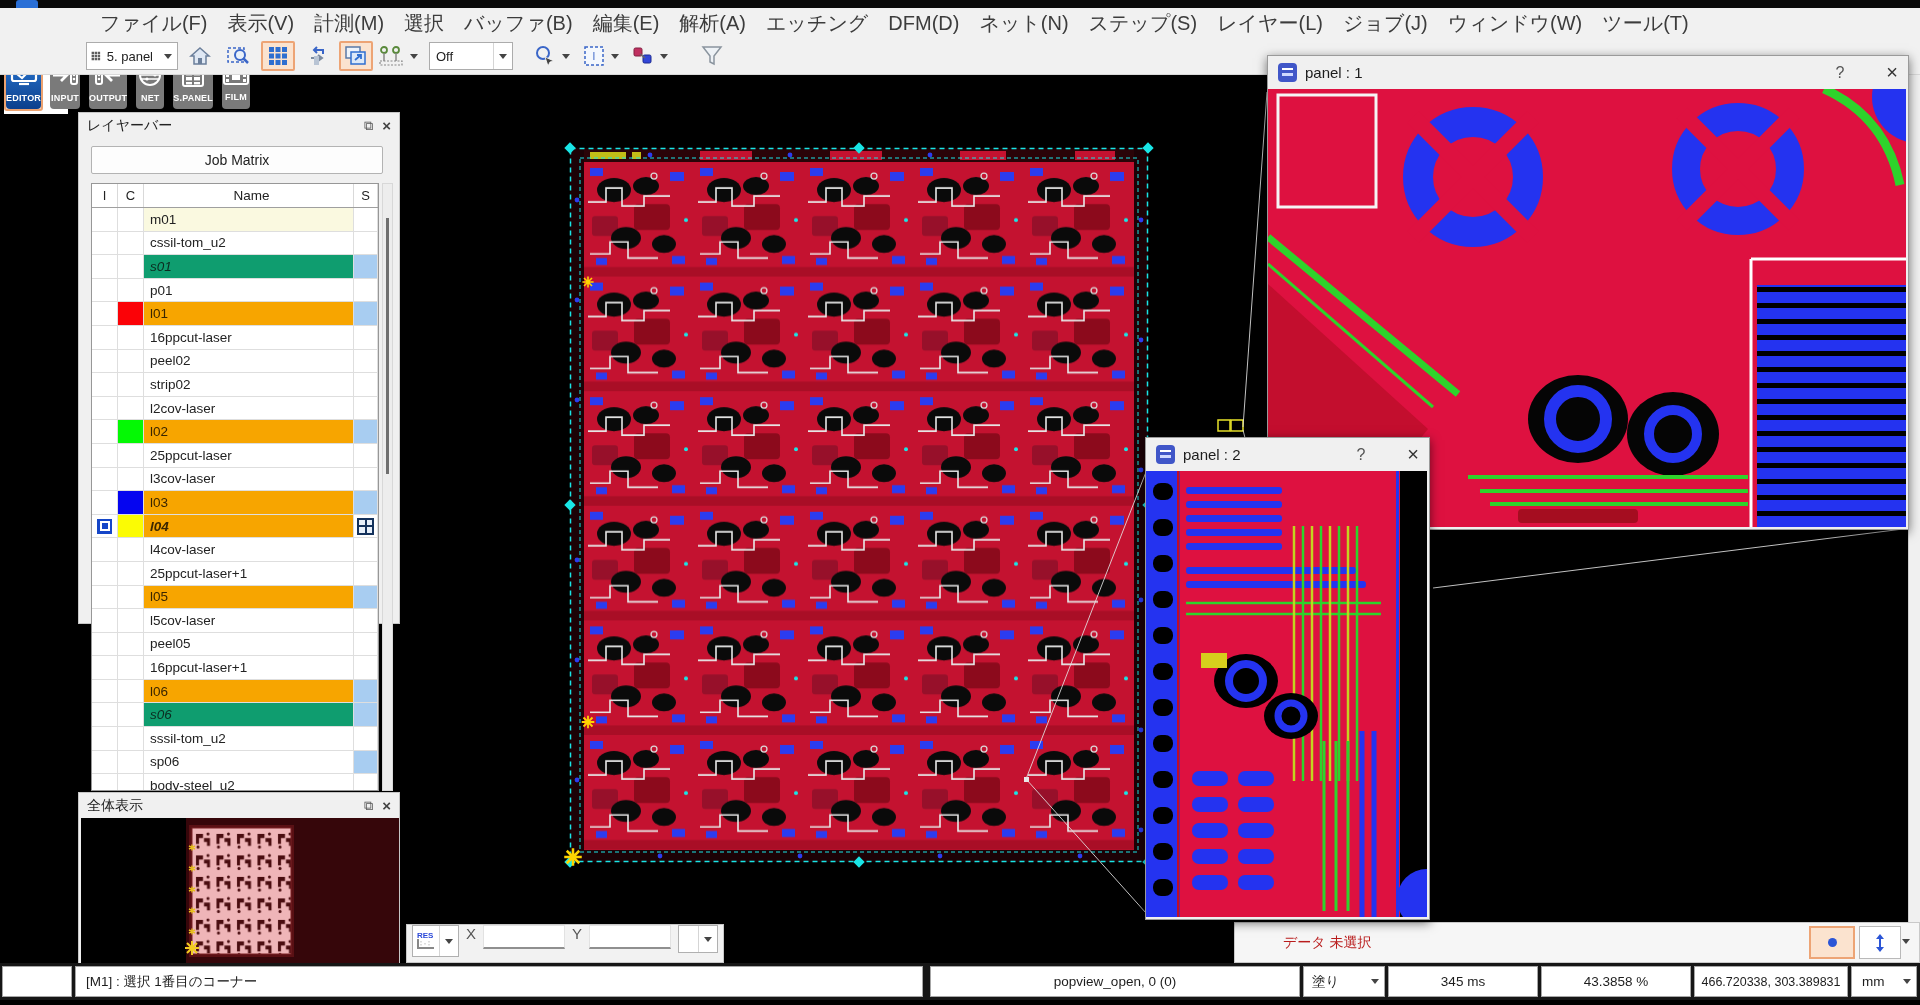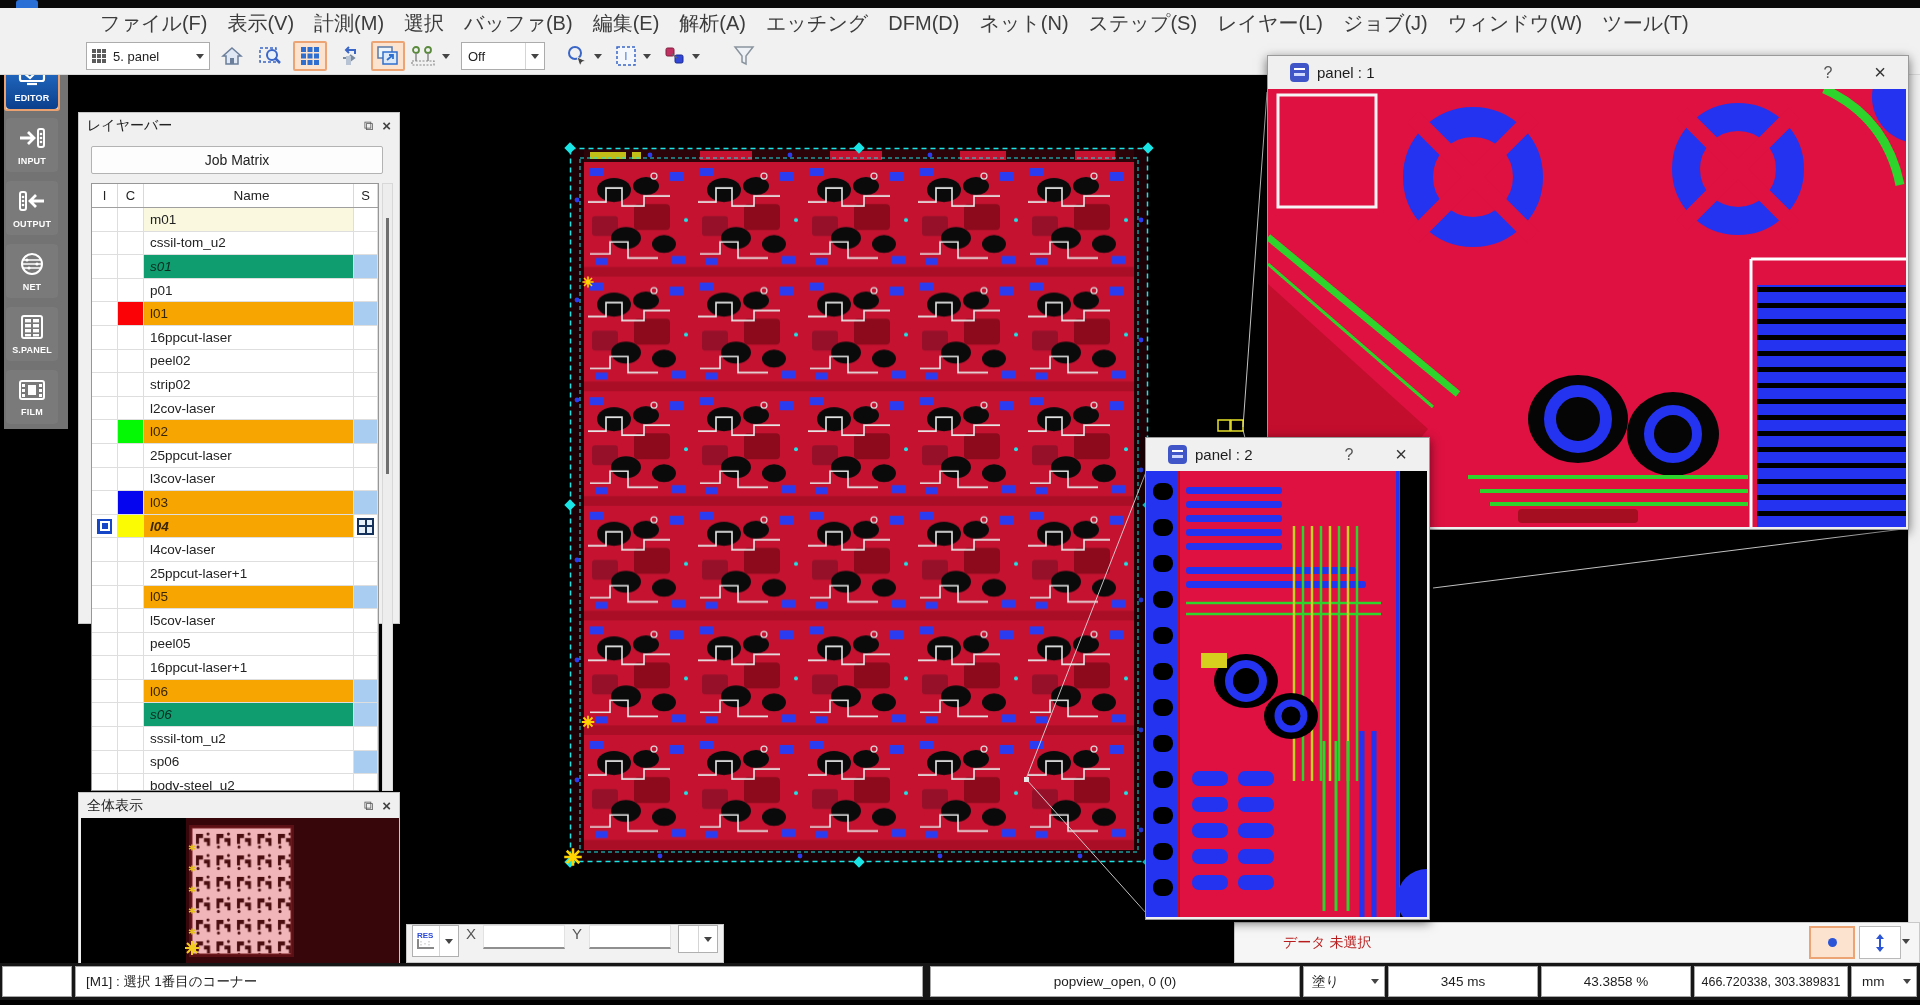--- a/index.html
+++ b/index.html
@@ -14,22 +14,22 @@
   #toolbar{position:absolute;left:0;top:38px;width:1920px;height:37px;background:#f1f1f1;border-bottom:1px solid #d9d9d9;
            z-index:5;display:flex;align-items:center;padding-left:86px;box-sizing:border-box;gap:5px;}
   .combo{height:28px;background:#fff;border:1px solid #acacac;display:flex;align-items:center;box-sizing:border-box;}
   .combo .ctext{font-size:13px;color:#222;padding:0 6px;flex:1;white-space:nowrap;}
   .cdiv{width:1px;height:100%;background:#d5d5d5;}
   .dar{width:0;height:0;border-left:4px solid transparent;border-right:4px solid transparent;border-top:5px solid #444;margin:0 5px;}
   .tbtn{width:34px;height:30px;display:flex;align-items:center;justify-content:center;border:2px solid transparent;box-sizing:border-box;border-radius:2px;}
   .tbtn.hl{border:2px solid #eda475;background:#fbe3cf;}
   .tgrp{display:flex;align-items:center;border:1px solid transparent;}
   
-  #sidebar{position:absolute;left:4px;top:50px;width:64px;background:#737373;padding:3px 0;z-index:4;
-           display:flex;flex-direction:column;align-items:flex-start;gap:5px;}
+  #sidebar{position:absolute;left:4px;top:50px;width:64px;background:#ffffff;padding:3px 0;z-index:4;
+           display:flex;flex-direction:row;align-items:center;gap:5px;}
   .side-btn{width:56px;height:58px;box-sizing:border-box;border:2px solid transparent;border-radius:3px;}
   .side-btn .inner{width:100%;height:100%;background:#7a7a7a;border-radius:4px;display:flex;flex-direction:column;
                    align-items:center;justify-content:center;gap:1px;}
   .side-btn.active{border:2px solid #eca270;background:#f9ddc6;}
   .side-btn.active .inner{background:linear-gradient(#2a7ad6,#0c3f8c);}
   .side-label{font-size:9px;font-weight:bold;color:#fff;letter-spacing:.2px;}
   
   .dockpanel{position:absolute;background:#f0f0f0;border:1px solid #c6c6c6;box-sizing:border-box;z-index:3;}
   #layer-panel{left:78px;top:84px;width:322px;height:512px;margin-top:28px;}
   #overview-panel{left:78px;top:792px;width:322px;height:172px;}
@@ -81,21 +81,21 @@
   #dot-btn .dot{width:9px;height:9px;border-radius:50%;background:#2b55d6;}
   #vfit-btn{position:absolute;right:18px;top:3px;width:42px;height:33px;background:#fff;border:1px solid #b9b9b9;box-sizing:border-box;
             display:flex;align-items:center;justify-content:center;}
   #vfit-dar{position:absolute;right:4px;top:16px;}
   #status-bar{position:absolute;left:0;top:963px;width:1920px;height:37px;background:#161616;z-index:4;}
   .seg{position:absolute;top:3px;height:31px;background:#fff;border:1px solid #a6a6a6;box-sizing:border-box;
        font-size:13.5px;color:#1d1d1d;display:flex;align-items:center;}
   .seg.center{justify-content:center;}
   
   .popup{position:absolute;border:1px solid #9a9a9a;background:#f0f0f0;z-index:6;box-shadow:0 3px 10px rgba(0,0,0,.55);}
-  .popup-title{height:33px;display:flex;align-items:center;padding:0 22px;gap:8px;}
+  .popup-title{height:33px;display:flex;align-items:center;padding:0 10px;gap:8px;}
   .popup-title .ptxt{font-size:15px;color:#1d1d1d;flex:1;}
   .popup-title .phelp{font-size:16px;color:#555;margin-right:34px;}
   .popup-title .pclose{font-size:20px;color:#333;}
   .app-ic{width:19px;height:19px;border-radius:4px;background:#4056c8;position:relative;}
   .app-ic::before{content:"";position:absolute;left:4px;top:5px;width:11px;height:2px;background:#fff;}
   .app-ic::after{content:"";position:absolute;left:4px;top:10px;width:11px;height:3px;background:#cfd8ff;}
   #popup1{left:1267px;top:55px;width:640px;height:473px;}
   #popup2{left:1145px;top:437px;width:283px;height:481px;}
   .popup-body{position:relative;overflow:hidden;background:#000;}
 </style>
@@ -220,21 +220,21 @@
       <span class="menu-item">DFM(D)</span>
       <span class="menu-item">ネット(N)</span>
       <span class="menu-item">ステップ(S)</span>
       <span class="menu-item">レイヤー(L)</span>
       <span class="menu-item">ジョブ(J)</span>
       <span class="menu-item">ウィンドウ(W)</span>
       <span class="menu-item">ツール(T)</span>
     </div>
 
 <div id="toolbar">
-  <div class="combo" style="width:124px">
+  <div class="combo" style="width:92px">
     <svg width="16" height="16" viewBox="0 0 16 16" style="margin-left:4px">
       <g fill="#5c5c5c">
             <rect x="1" y="1" width="4" height="4"></rect>
             <rect x="6" y="1" width="4" height="4"></rect>
             <rect x="11" y="1" width="4" height="4"></rect>
       <rect x="1" y="6" width="4" height="4"></rect>
             <rect x="6" y="6" width="4" height="4"></rect>
             <rect x="11" y="6" width="4" height="4"></rect>
       <rect x="1" y="11" width="4" height="4"></rect>
             <rect x="6" y="11" width="4" height="4"></rect>

